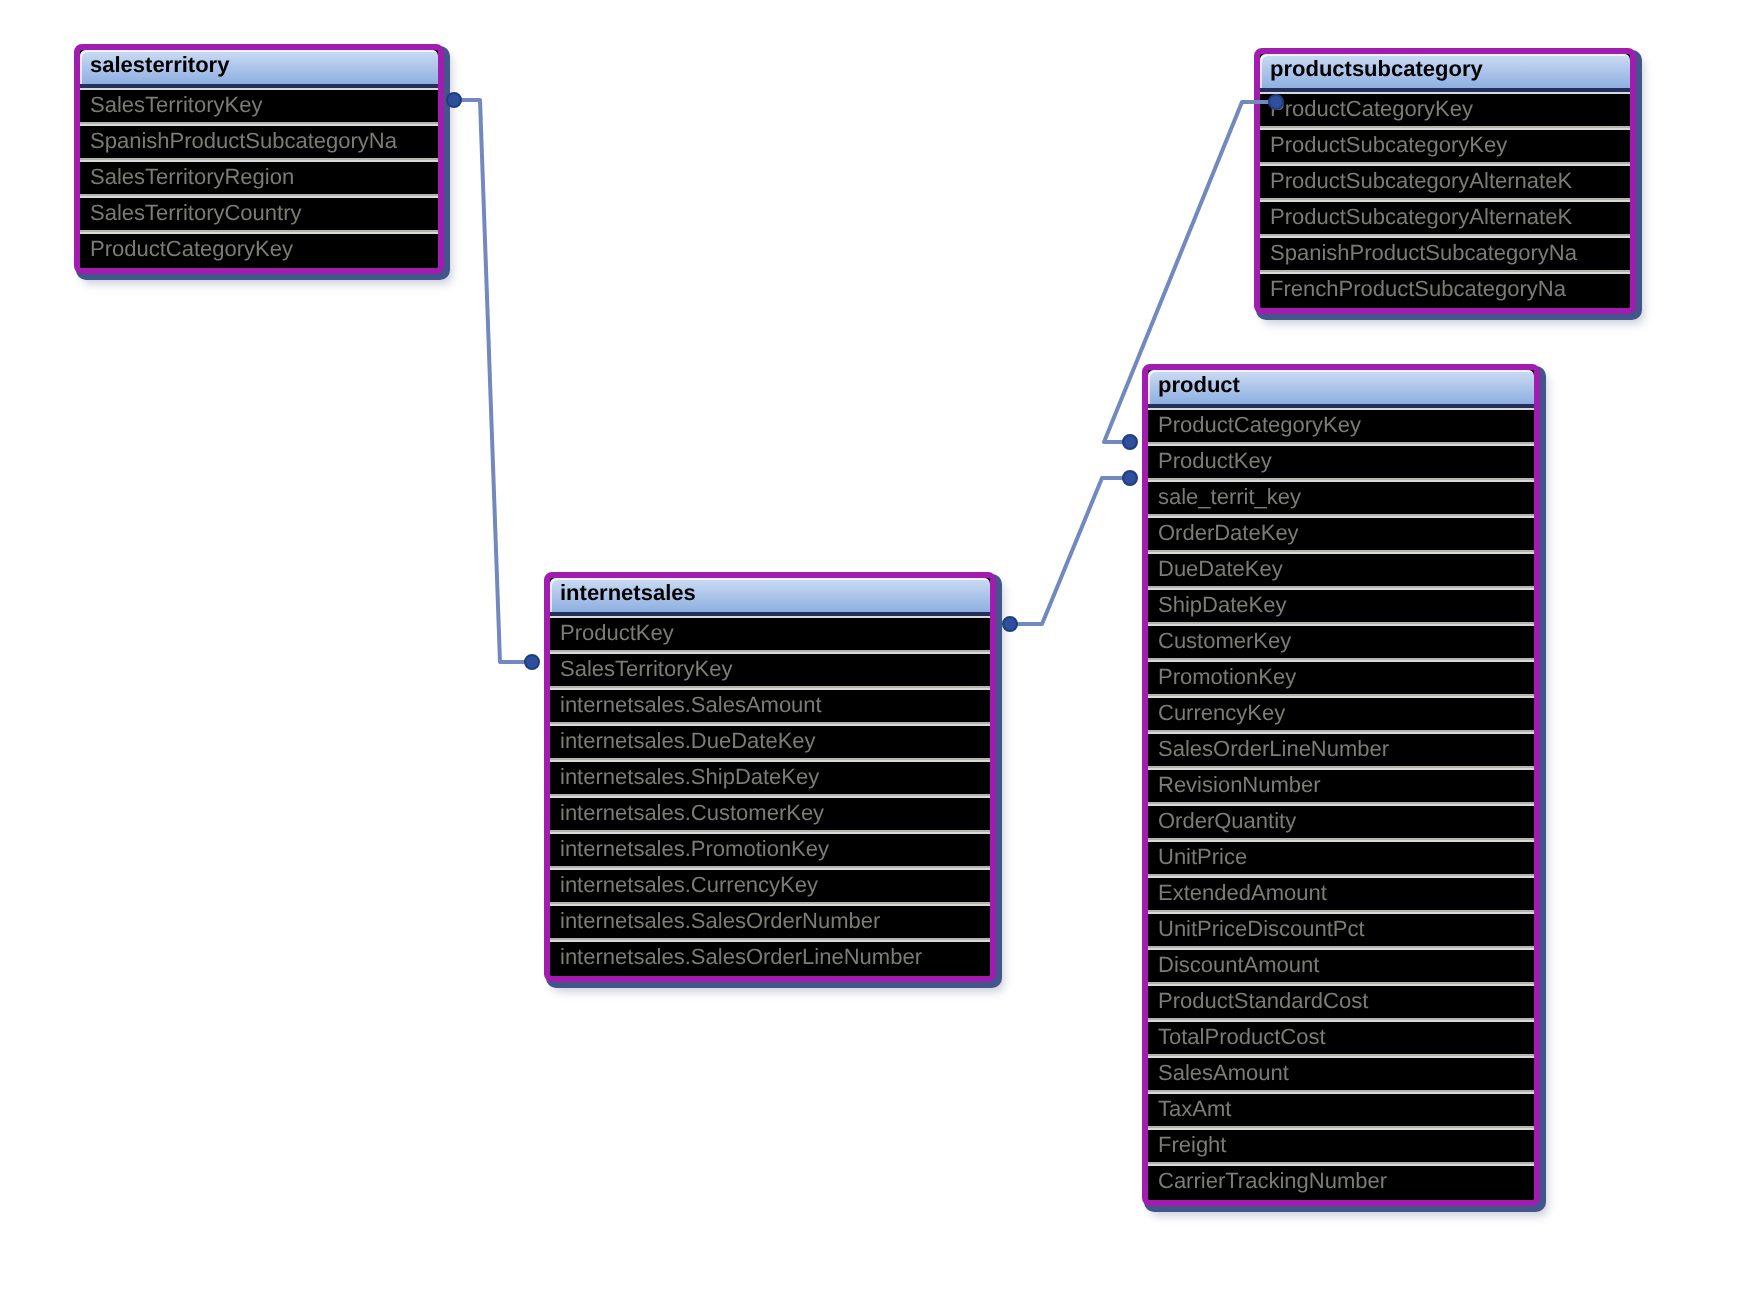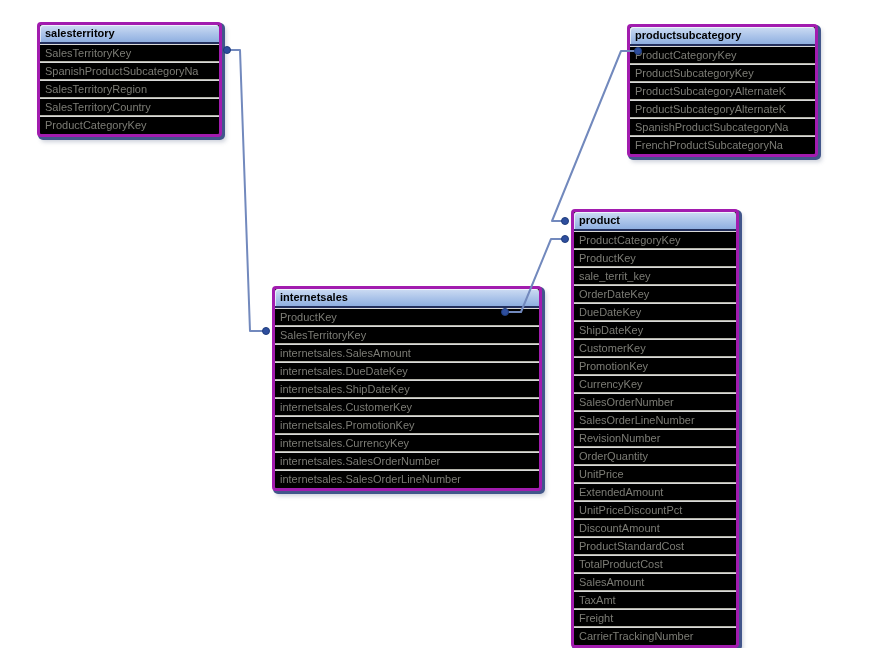--- a/index.html
+++ b/index.html
@@ -89,48 +89,47 @@
         <div class="thead"><span>productsubcategory</span></div>
         <div class="rows">
           <div class="row">ProductCategoryKey</div>
           <div class="row">ProductSubcategoryKey</div>
           <div class="row">ProductSubcategoryAlternateK</div>
           <div class="row">ProductSubcategoryAlternateK</div>
           <div class="row">SpanishProductSubcategoryNa</div>
           <div class="row">FrenchProductSubcategoryNa</div>
         </div>
       </div>
-      <div class="table" style="left: 272px; top: 286px; width: 270px;">
+      <div class="table" style="left: 272px; top: 286px; width: 226px;">
         <div class="thead"><span>internetsales</span></div>
         <div class="rows">
           <div class="row">ProductKey</div>
           <div class="row">SalesTerritoryKey</div>
           <div class="row">internetsales.SalesAmount</div>
           <div class="row">internetsales.DueDateKey</div>
           <div class="row">internetsales.ShipDateKey</div>
           <div class="row">internetsales.CustomerKey</div>
           <div class="row">internetsales.PromotionKey</div>
           <div class="row">internetsales.CurrencyKey</div>
           <div class="row">internetsales.SalesOrderNumber</div>
           <div class="row">internetsales.SalesOrderLineNumber</div>
         </div>
       </div>
-      <div class="table" style="left: 571px; top: 209px; width: 168px;">
+      <div class="table" style="left: 571px; top: 182px; width: 199px;">
         <div class="thead"><span>product</span></div>
         <div class="rows">
           <div class="row">ProductCategoryKey</div>
           <div class="row">ProductKey</div>
           <div class="row">sale_territ_key</div>
           <div class="row">OrderDateKey</div>
           <div class="row">DueDateKey</div>
           <div class="row">ShipDateKey</div>
           <div class="row">CustomerKey</div>
           <div class="row">PromotionKey</div>
           <div class="row">CurrencyKey</div>
-          <div class="row">SalesOrderNumber</div>
           <div class="row">SalesOrderLineNumber</div>
           <div class="row">RevisionNumber</div>
           <div class="row">OrderQuantity</div>
           <div class="row">UnitPrice</div>
           <div class="row">ExtendedAmount</div>
           <div class="row">UnitPriceDiscountPct</div>
           <div class="row">DiscountAmount</div>
           <div class="row">ProductStandardCost</div>
           <div class="row">TotalProductCost</div>
           <div class="row">SalesAmount</div>

